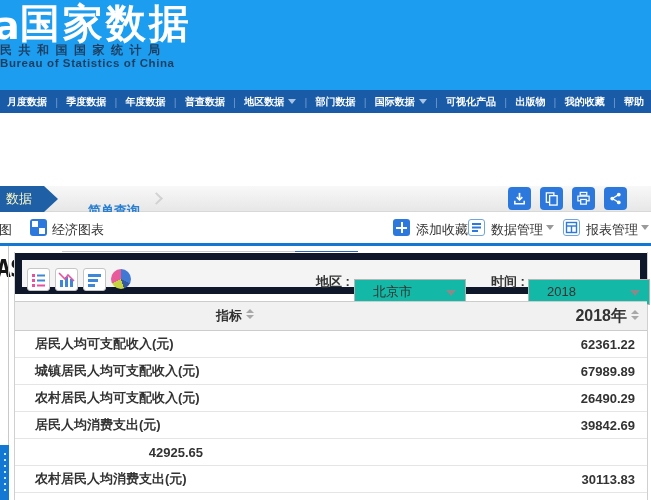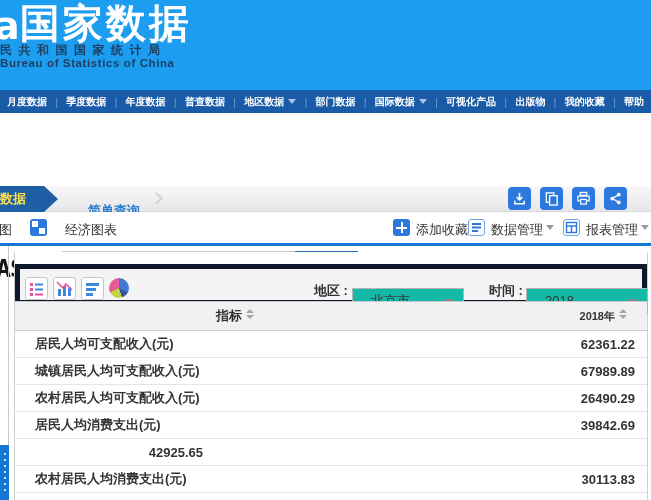--- a/index.html
+++ b/index.html
@@ -36,22 +36,22 @@
                 color:#fff; font-size:15px; font-weight:bold; letter-spacing:3px; cursor:pointer;
                 font-family:"Liberation Sans", sans-serif; }
   .hotbadge { position:absolute; left:370px; top:139px; width:35px; height:34px; background:#E9509D; color:#fff;
               font-size:12px; font-weight:bold; text-align:center; line-height:16px; padding-top:1px; letter-spacing:2px; }
   .hotwords { position:absolute; left:419px; top:139px; color:#2B2B2B; font-size:12.5px; font-weight:bold;
               line-height:17px; white-space:pre; cursor:pointer; }
 
   
   .crumbbar { position:absolute; left:0; top:186px; width:651px; height:26px;
               background:linear-gradient(#f8f8f8,#e7e7e7); border-bottom:1px solid #d8d8d8; }
-  .tab-arrow { position:absolute; left:0; top:0; width:58px; height:26px; background:#1E5FA5; color:#fde047;
-               font-size:13px; font-weight:bold; line-height:26px; cursor:pointer;
+  .tab-arrow { position:absolute; left:0; top:0; width:58px; height:26px; background:#1E5FA5; color:#fef9c3;
+               font-size:13px; font-weight:normal; line-height:26px; padding-left:6px; cursor:pointer;
                clip-path:polygon(0 0, 44px 0, 58px 13px, 44px 26px, 0 26px); }
   .crumb { position:absolute; left:88px; top:12px; line-height:26px; color:#2A7FD1; font-size:13px; font-weight:bold; cursor:pointer; }
   .crumb-chev { position:absolute; left:152px; top:8px; width:9px; height:9px;
                 border-top:2px solid #d2d2d2; border-right:2px solid #d2d2d2; transform:rotate(45deg); }
   .ibtn { position:absolute; top:1px; width:23px; height:23px; background:#2C78DD; border:none; border-radius:4px;
           cursor:pointer; padding:0; display:flex; align-items:center; justify-content:center; }
   .ibtn svg { display:block; }
 
   
   .subnav { position:absolute; left:0; top:212px; width:651px; height:31px; background:#fff; }
@@ -70,35 +70,35 @@
   .blueline { position:absolute; left:0; top:243px; width:651px; height:3px; background:#1377D4; }
 
   
   .vsep { position:absolute; left:8px; top:246px; width:1px; height:254px; background:#C9C9C9; }
   .splitter { position:absolute; left:0; top:445px; width:9px; height:55px; background:#1377D4; cursor:col-resize; }
   .splitter i { position:absolute; left:3.5px; top:8px; width:2px; height:40px;
                 background:repeating-linear-gradient(to bottom,#cfe5fa 0 2px, transparent 2px 6px); }
 
   .panel { position:absolute; left:14px; top:252px; width:634px; height:248px;
            border-left:1px solid #D0D0D0; border-right:1px solid #D0D0D0; background:#fff; }
-  .gridbar { position:absolute; left:0; top:12px; width:632px; height:41px; background:#F4F4F4; border:5px solid #0f172a; }
+  .gridbar { position:absolute; left:0; top:1px; width:632px; height:41px; background:#F4F4F4; border:7px solid #0f172a; }
   .vbtn { position:absolute; top:8px; width:23px; height:23px; background:#fff; border:1px solid #C6C6C6;
           border-radius:3px; cursor:pointer; padding:0; }
   .pie-btn { position:absolute; top:9px; width:20px; height:20px; border:none; border-radius:50%; cursor:pointer; padding:0;
              background:conic-gradient(#4178D4 0 32%, #35599E 32% 45%, #C6D23F 45% 68%, #E85A9A 68% 100%); }
   .bar-label { position:absolute; top:13px; font-size:13px; font-weight:bold; color:#333; }
   .combo { position:absolute; top:7px; height:26px; background:#14b8a6; border:1px solid #B5B5B5; cursor:pointer;margin-top:12px; }
   .combo .val { display:block; line-height:24px; padding-left:18px; font-size:13px; color:#333; }
   .combo .c-caret { position:absolute; right:9px; top:10px; width:0; height:0; border-left:5px solid transparent;
                     border-right:5px solid transparent; border-top:6px solid #8a8a8a; }
 
   .thead { position:absolute; left:0; top:49px; width:632px; height:30px; background:#F1F1F1;
            border-top:1px solid #CCCCCC; border-bottom:1px solid #CCCCCC; display:flex; }
   .th1 { width:440px; text-align:center; line-height:28px; font-size:13px; font-weight:bold; color:#333; cursor:pointer; }
-  .th2 { flex:1; text-align:right; padding-right:20px; line-height:28px; font-size:11px; font-weight:bold; color:#333; cursor:pointer; }
+  .th2 { flex:1; text-align:right; padding-right:8px; line-height:28px; font-size:16px; font-weight:bold; color:#333; cursor:pointer; }
   .sort { display:inline-block; vertical-align:1px; margin-left:4px; }
   .sort i { display:block; width:0; height:0; border-left:4px solid transparent; border-right:4px solid transparent; }
   .sort .up { border-bottom:4px solid #A8A8A8; margin-bottom:2px; }
   .sort .dn { border-top:4px solid #A8A8A8; }
 
   .rows { position:absolute; left:0; top:79px; width:632px; }
   .trow { display:flex; height:27px; border-bottom:1px solid #E5E5E5; align-items:center; cursor:pointer; }
   .c-ind { flex:1; padding-left:20px; font-size:13px; font-weight:600; color:#333; }
   .c-val { width:200px; text-align:right; padding-right:12px; font-size:13px; font-weight:600; color:#333; }
 </style>
@@ -218,21 +218,21 @@
         </svg>
     </button>
   </div>
 
   <div class="subnav">
     <span class="frag">地图</span>
     <span class="grid-icon">
         <i class="tl"></i>
         <i class="br"></i>
       </span>
-    <span class="subnav-label" style="left:65px;">经济图表</span>
+    <span class="subnav-label" style="left:52px;">经济图表</span>
 
     <span class="plus-icon"></span>
     <span class="subnav-label" style="left:416px;">添加收藏</span>
 
     <span class="mini-frame" style="left:468px;">
       <svg width="15" height="15" viewBox="0 0 15 15">
           <rect x="3" y="3" width="9" height="2" fill="#2C78DD"></rect>
           <rect x="3" y="6.5" width="9" height="2" fill="#2C78DD"></rect>
           <rect x="3" y="10" width="6" height="2" fill="#2C78DD"></rect>
         </svg>

